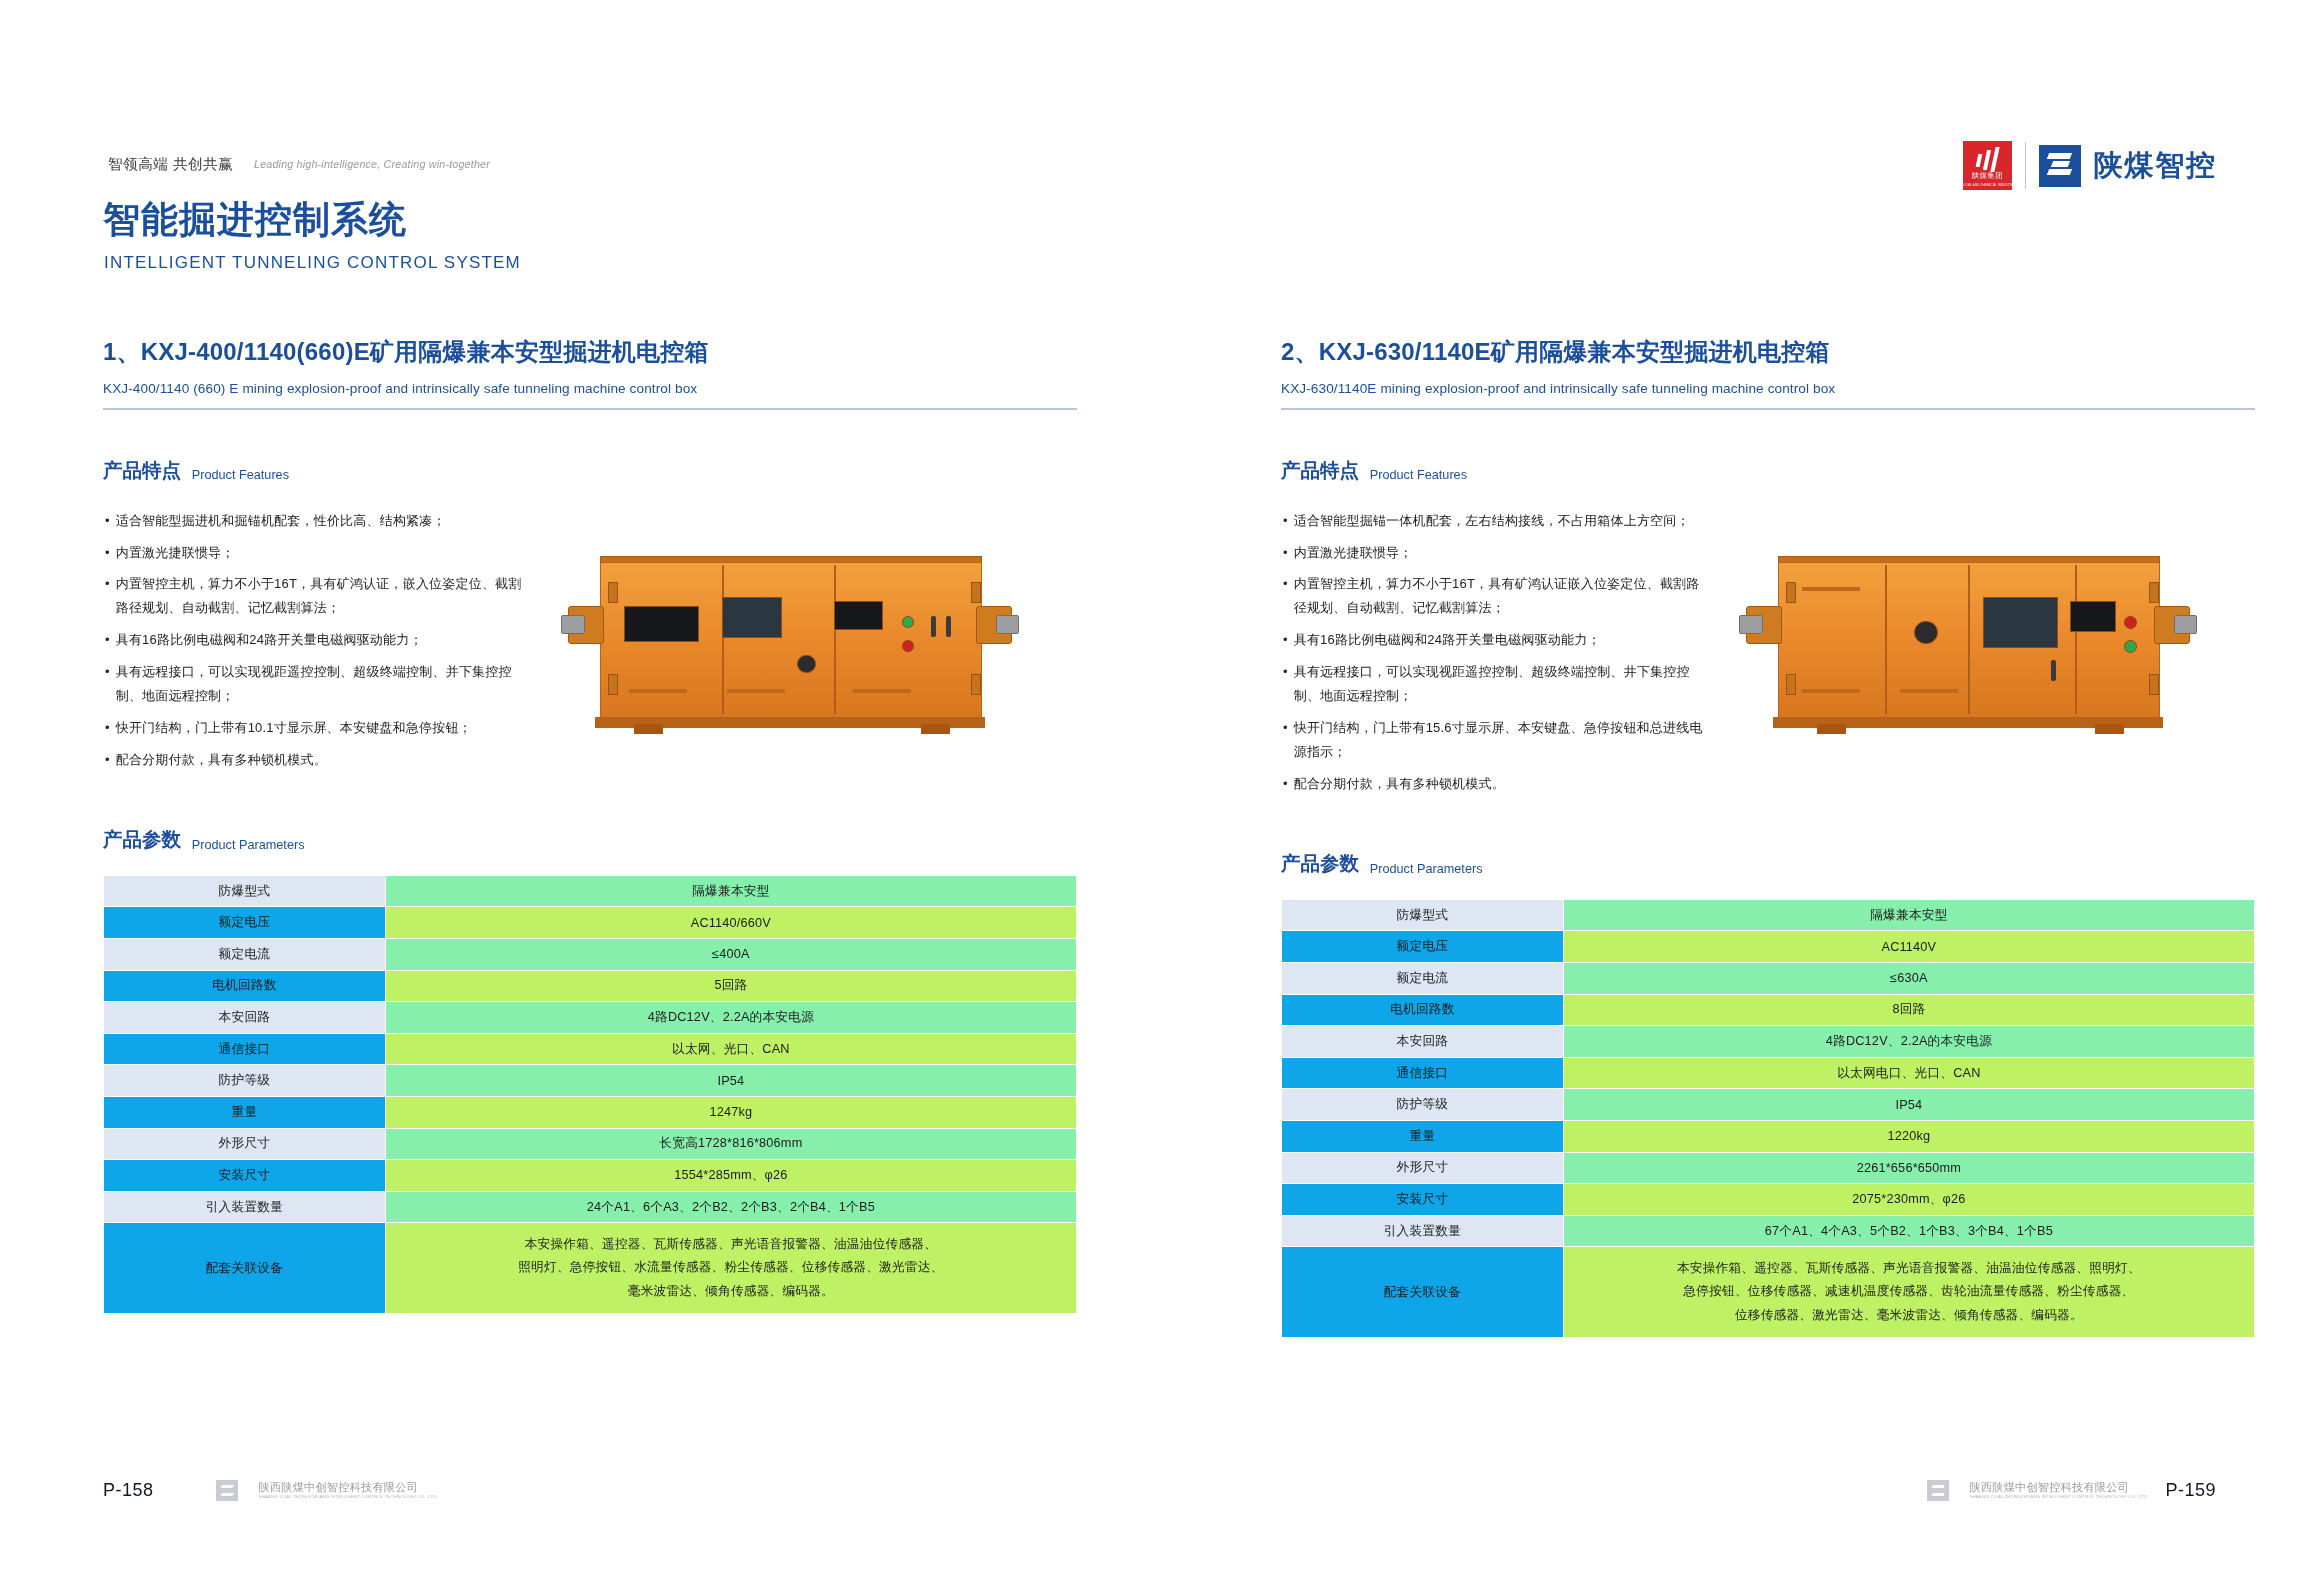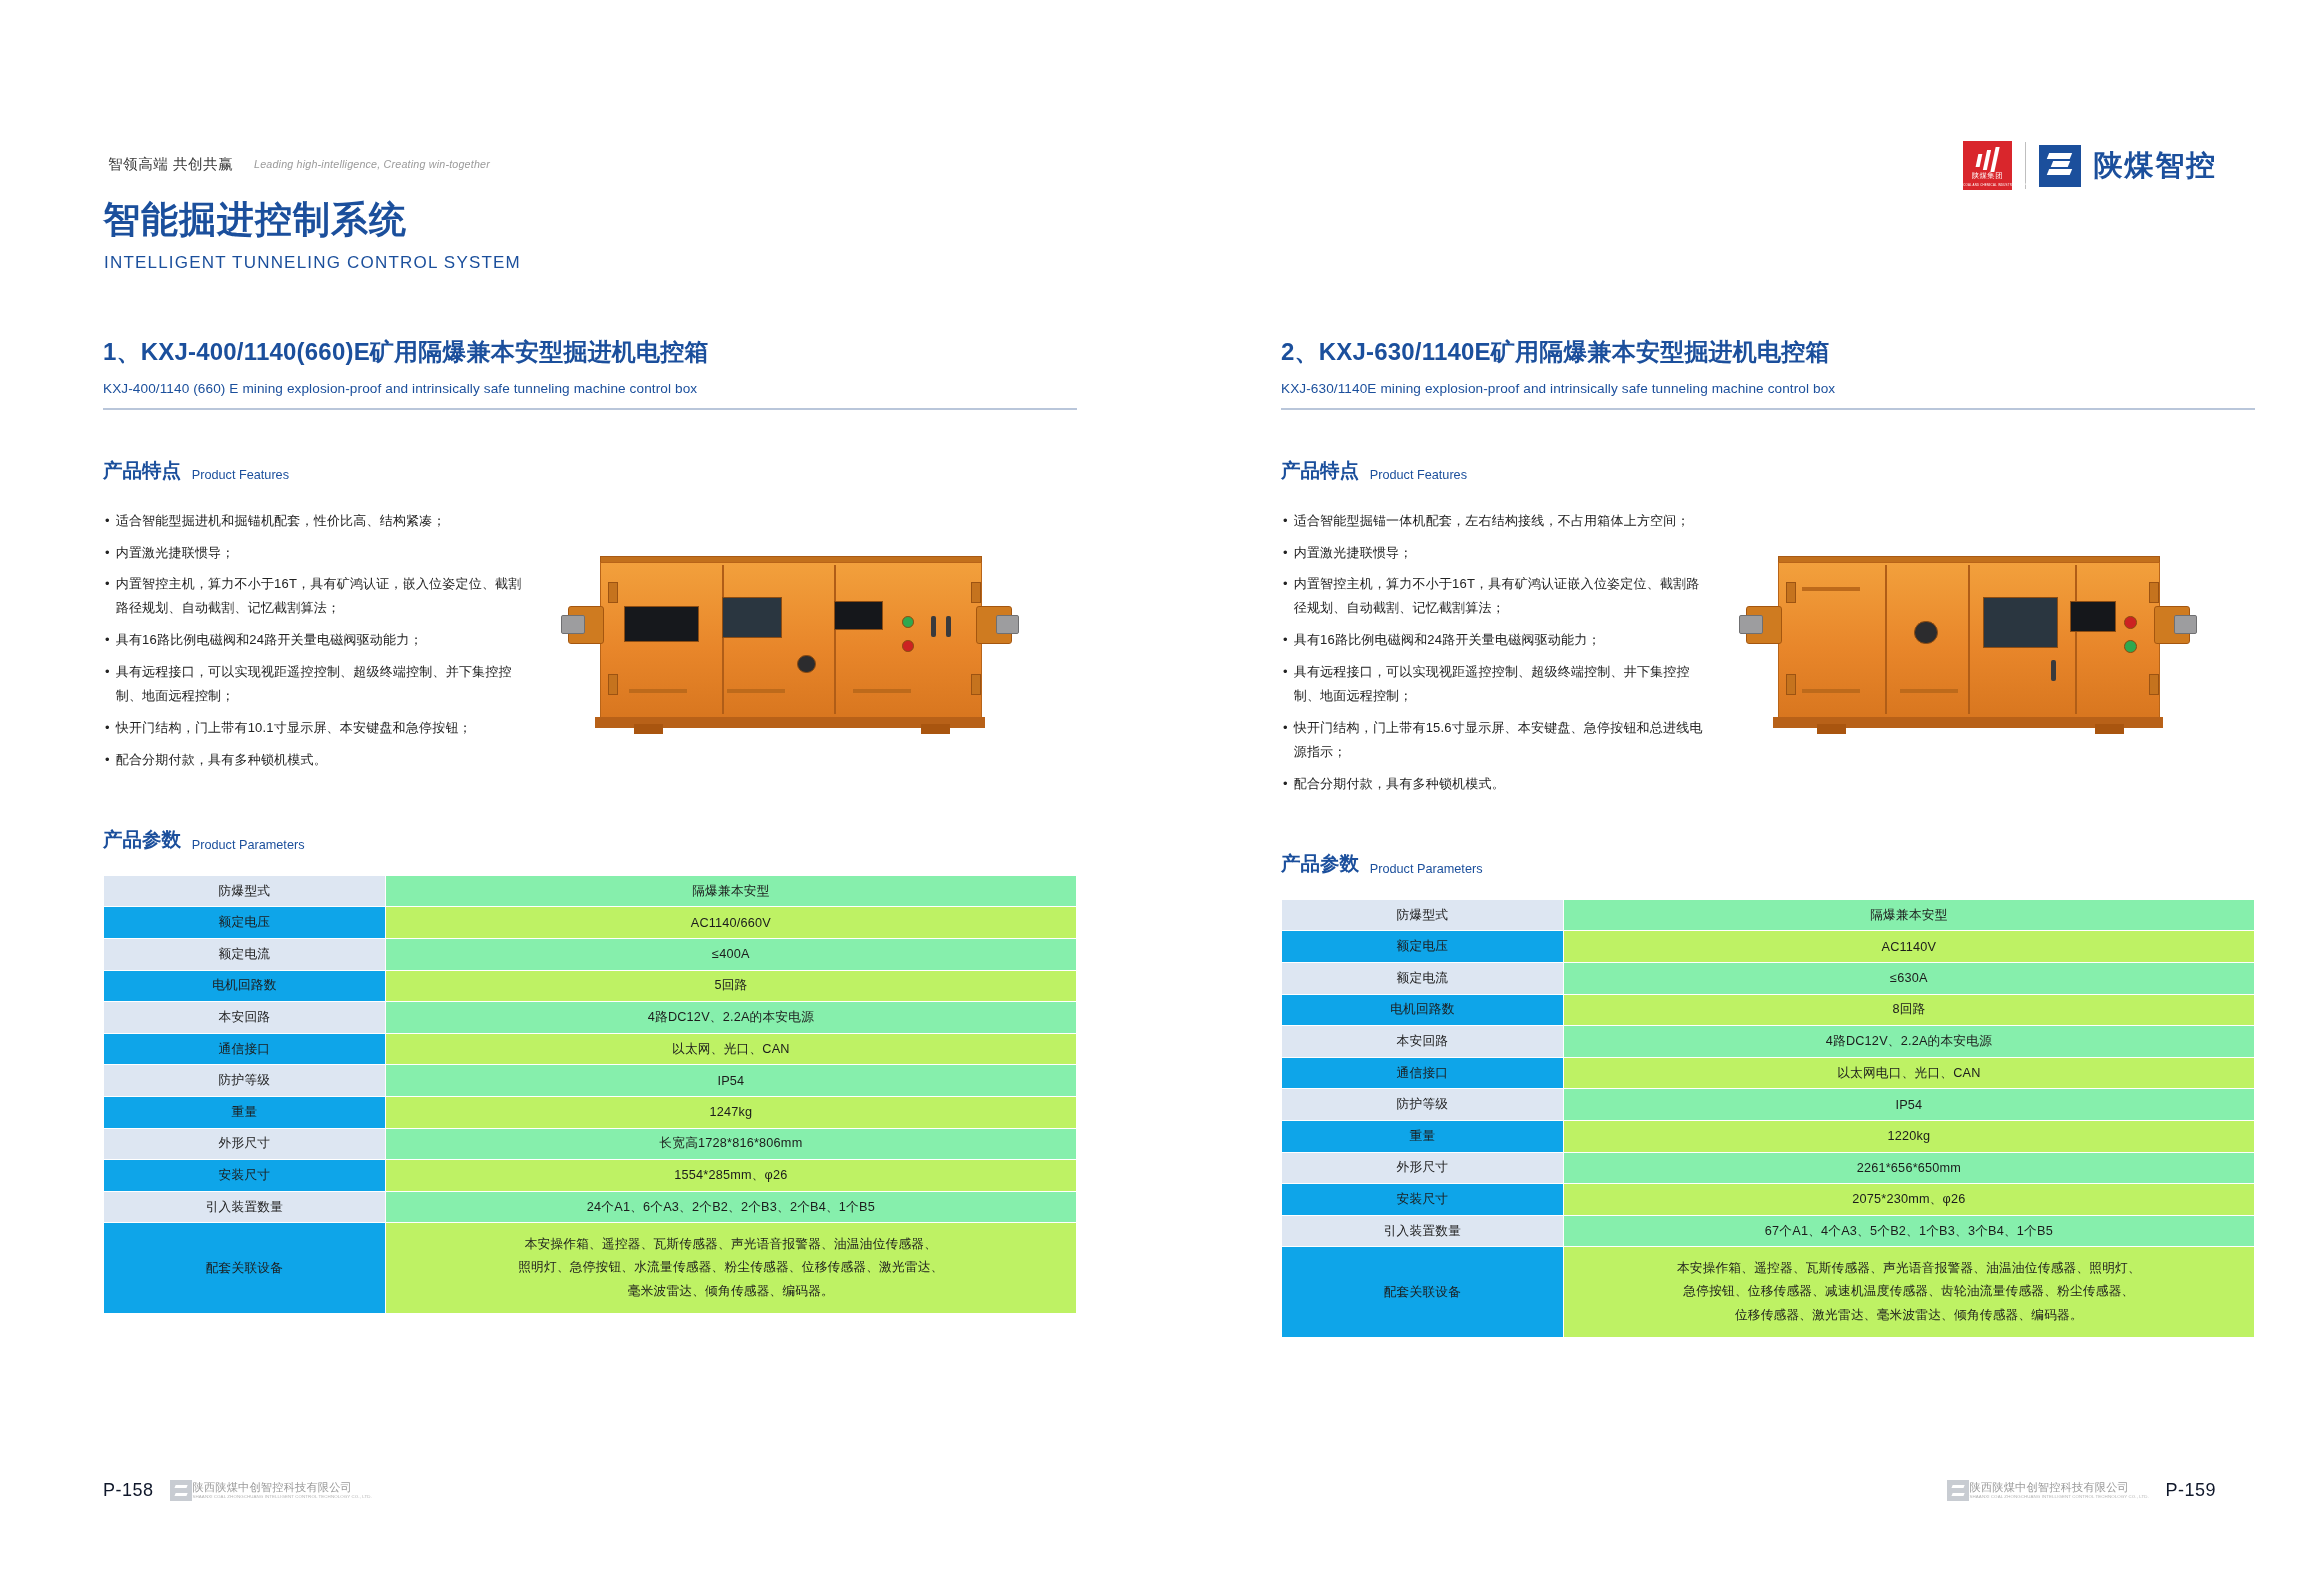--- a/index.html
+++ b/index.html
@@ -425,21 +425,22 @@
     gap: 16.6px;
   }
   .page-no {
     font-size: 18px;
     color: #0f172a;
     letter-spacing: 0.5px;
   }
   .footer-logo {
     display: flex;
     align-items: center;
-    gap: 1px;
+    gap: 21px;
+    margin-left: 46px;
   }
   .footer-logo .fl-mark {
     width: 21.4px;
     height: 21.4px;
     background: #c8ccd2;
     position: relative;
   }
   .footer-logo .fl-mark::before {
     content: "";
     position: absolute;

